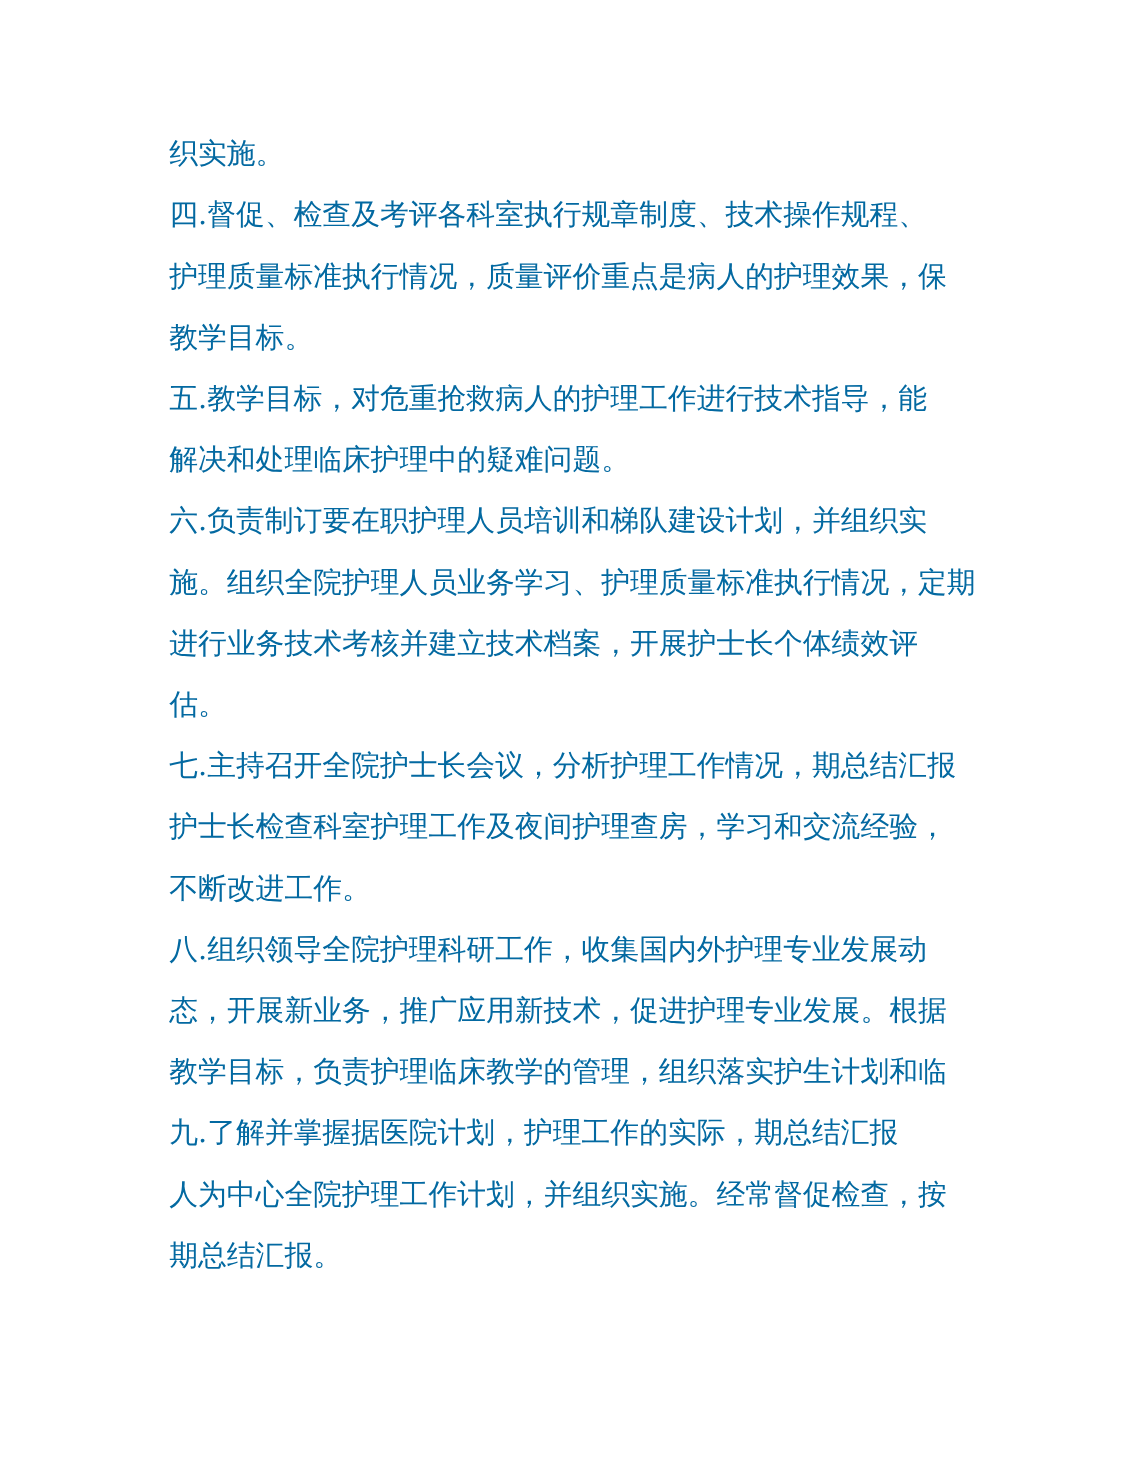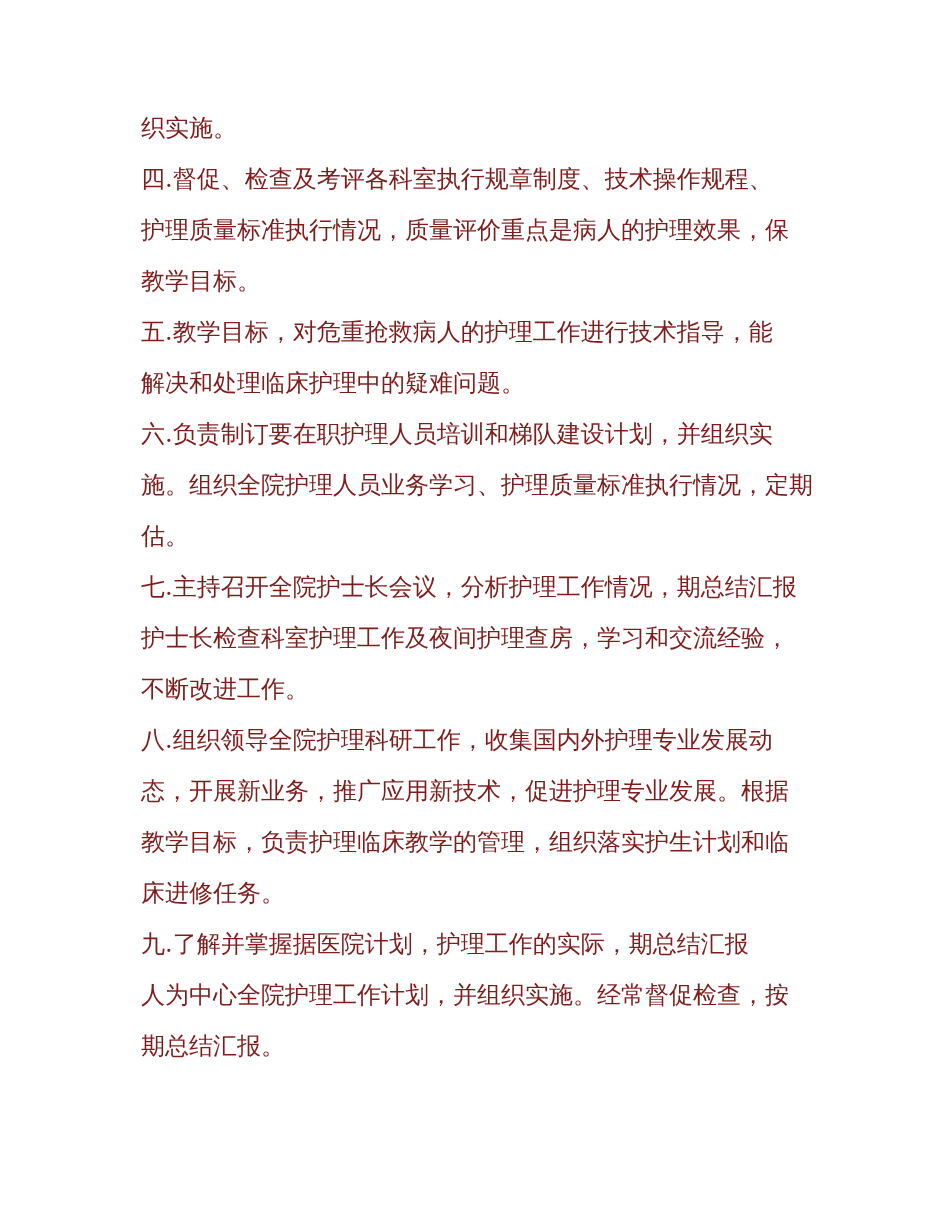--- a/index.html
+++ b/index.html
@@ -17,42 +17,42 @@
     position: absolute;
     left: 141px;
     top: 108px;
     width: 700px;
   }
   .line {
     display: block;
     height: 51px;
     line-height: 40px;
     font-size: 24px;
-    color: #7f1d1d;
+    color: #0369a1;
     font-family: "DejaVu Serif", "Liberation Serif", serif;
     white-space: nowrap;
     letter-spacing: 0px;
   }
 </style>
 </head>
 <body>
 
 <div class="page">
   <span class="line">织实施。</span>
   <span class="line">四.督促、检查及考评各科室执行规章制度、技术操作规程、</span>
   <span class="line">护理质量标准执行情况，质量评价重点是病人的护理效果，保</span>
   <span class="line">教学目标。</span>
   <span class="line">五.教学目标，对危重抢救病人的护理工作进行技术指导，能</span>
   <span class="line">解决和处理临床护理中的疑难问题。</span>
   <span class="line">六.负责制订要在职护理人员培训和梯队建设计划，并组织实</span>
   <span class="line">施。组织全院护理人员业务学习、护理质量标准执行情况，定期</span>
+  <span class="line">进行业务技术考核并建立技术档案，开展护士长个体绩效评</span>
   <span class="line">估。</span>
   <span class="line">七.主持召开全院护士长会议，分析护理工作情况，期总结汇报</span>
   <span class="line">护士长检查科室护理工作及夜间护理查房，学习和交流经验，</span>
   <span class="line">不断改进工作。</span>
   <span class="line">八.组织领导全院护理科研工作，收集国内外护理专业发展动</span>
   <span class="line">态，开展新业务，推广应用新技术，促进护理专业发展。根据</span>
   <span class="line">教学目标，负责护理临床教学的管理，组织落实护生计划和临</span>
-  <span class="line">床进修任务。</span>
   <span class="line">九.了解并掌握据医院计划，护理工作的实际，期总结汇报</span>
   <span class="line">人为中心全院护理工作计划，并组织实施。经常督促检查，按</span>
   <span class="line">期总结汇报。</span>
 </div>
 
 </body></html>

